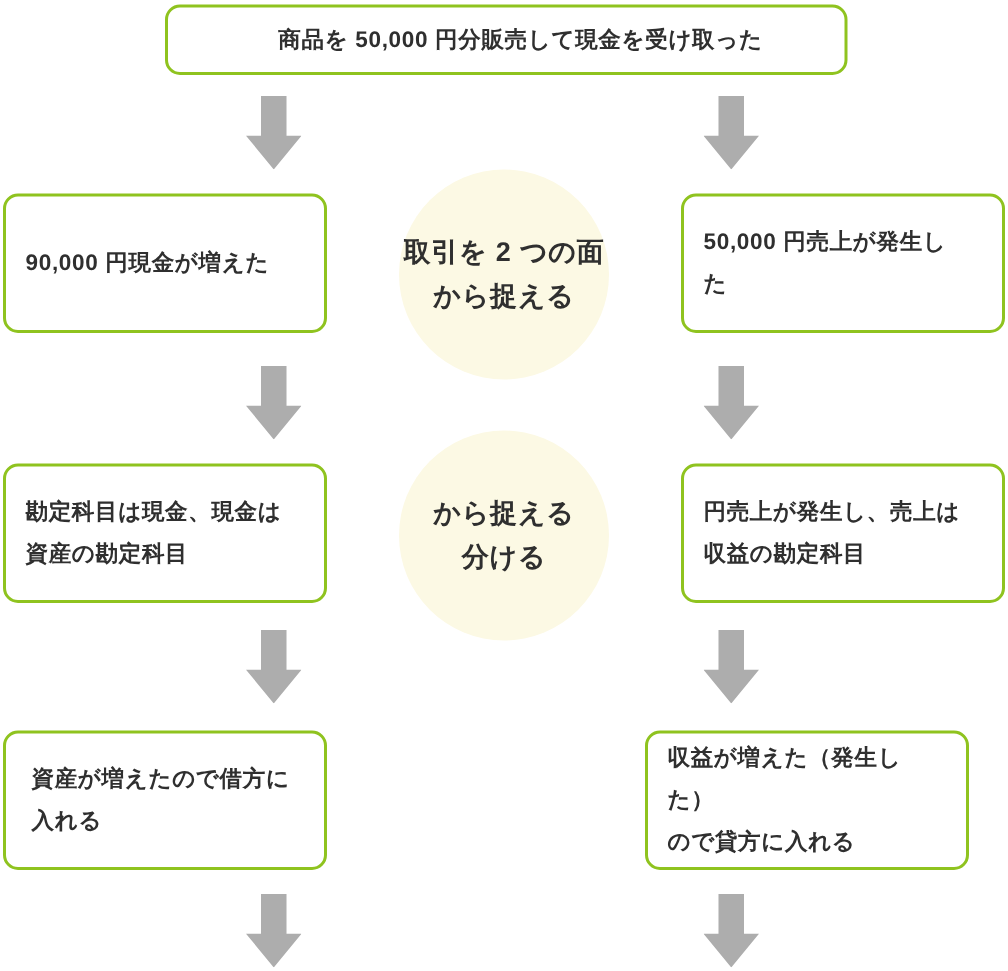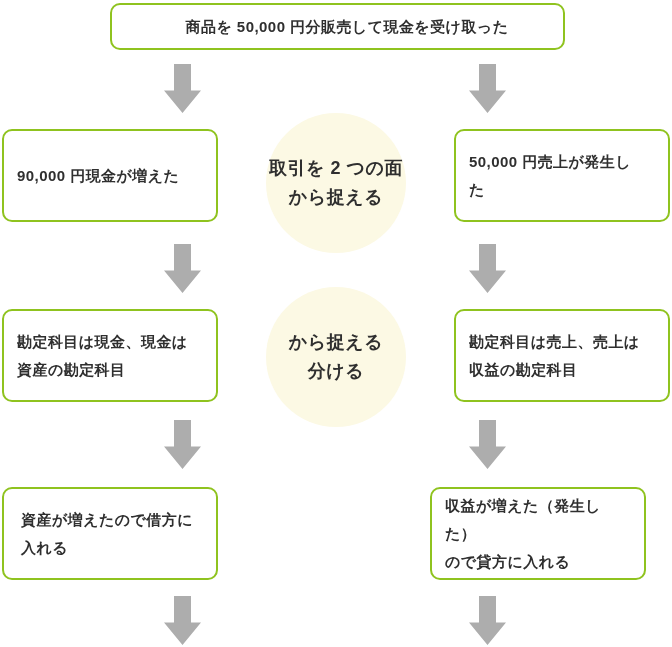--- a/index.html
+++ b/index.html
@@ -87,21 +87,21 @@
   <div class="box side-box" style="left:454px; top:129px;">50,000 円売上が発生し
 た</div>
 
   <div class="arrow" style="left:164px; top:244px;"></div>
   <div class="arrow" style="left:469px; top:244px;"></div>
 
   <div class="box side-box" style="left:2px; top:309px;">勘定科目は現金、現金は
 資産の勘定科目</div>
   <div class="circle" style="left:266px; top:287px;">から捉える
 分ける</div>
-  <div class="box side-box" style="left:454px; top:309px;">勘定科目は売上、売上は
+  <div class="box side-box" style="left:454px; top:309px;">円売上が発生し、売上は
 収益の勘定科目</div>
 
   <div class="arrow" style="left:164px; top:420px;"></div>
   <div class="arrow" style="left:469px; top:420px;"></div>
 
   <div class="box side-box" style="left:2px; top:487px;padding-left:17px;">資産が増えたので借方に
 入れる</div>
   <div class="box side-box" style="left:430px; top:487px;">収益が増えた（発生した）
 ので貸方に入れる</div>
 

